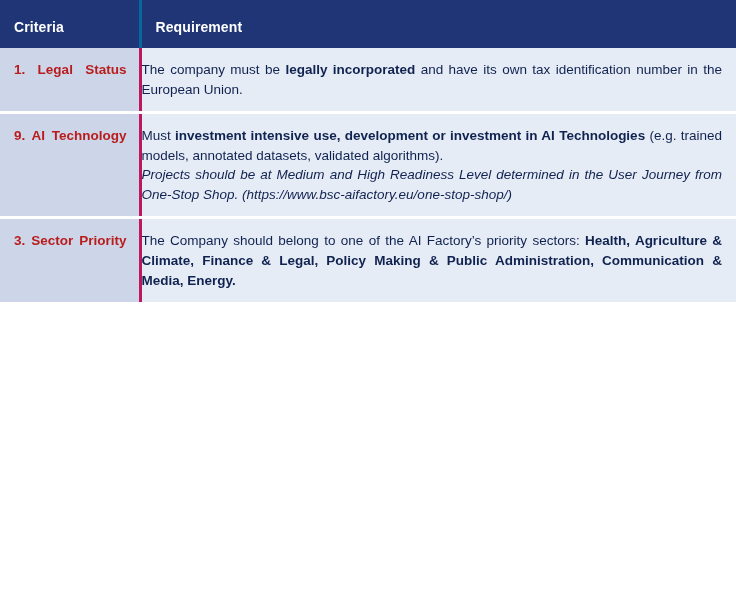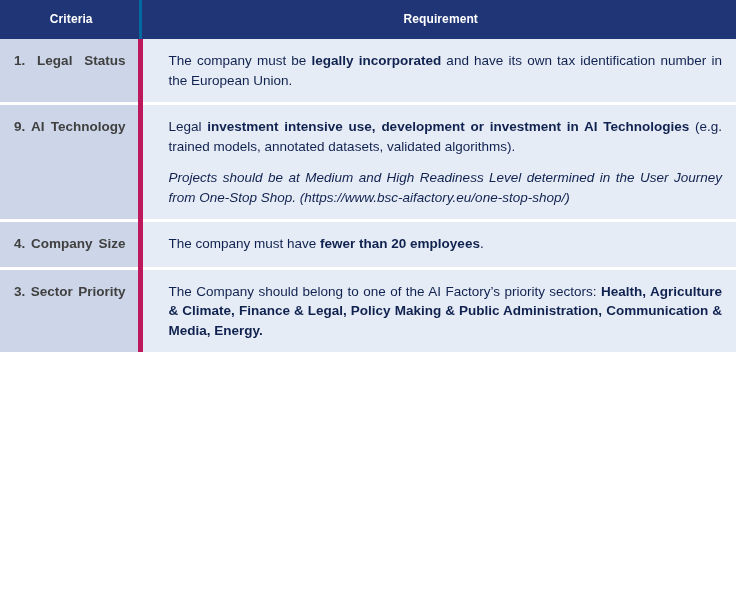--- a/index.html
+++ b/index.html
@@ -21,63 +21,62 @@
     width: 736px;
     border-collapse: collapse;
     table-layout: fixed;
   }
   table.criteria-table col.col-criteria { width: 140px; }
   table.criteria-table col.col-requirement { width: 596px; }
 
   thead th {
     background: #1f3576;
     color: #ffffff;
-    text-align: center;
-    font-size: 12px;
+    text-align: left;
+    font-size: 14px;
     font-weight: bold;
-    padding: 12px 10px 13px 14px;
+    padding: 19px 10px 13px 14px;
     vertical-align: middle;
     letter-spacing: 0.1px;
   }
   thead th.th-requirement {
     padding-left: 14px;
     border-left: 3px solid #0369a1;
   }
 
   tbody td {
     vertical-align: top;
     font-size: 13.5px;
     line-height: 1.45;
     border-bottom: 3px solid #ffffff;
   }
   td.cell-criteria {
     background: #cdd6e8;
-    color: #404040;
+    color: #b91c1c;
     font-weight: bold;
     padding: 12px 12px 12px 14px;
     text-align: justify;
     text-align-last: justify;
-    border-right: 5px solid #be185d;
+    border-right: 3px solid #be185d;
     font-size: 13.5px;
     line-height: 1.5;
   }
   td.cell-requirement {
     background: #e6ecf6;
     color: #10224f;
-    padding: 12px 14px 12px 26px;
+    padding: 12px 14px 12px 0;
     text-align: justify;
   }
   tbody tr:last-child td {
     border-bottom: none;
   }
   .req-p {
     margin: 0;
   }
   .req-p + .req-p {
-    margin-top: 12px;
   }
   .req-note {
     font-style: italic;
     color: #10224f;
   }
   b.em {
     font-weight: bold;
   }
   .spacer-bottom {
     height: 7px;
@@ -102,28 +101,22 @@
     <tbody id="table-body">
         <tr>
           <td class="cell-criteria">1. Legal Status</td>
           <td class="cell-requirement">
             <p class="req-p"><span>The company must be </span><b class="em">legally incorporated</b><span> and have its own tax identification number in the European Union.</span></p>
           </td>
         </tr>
         <tr>
           <td class="cell-criteria">9. AI Technology</td>
           <td class="cell-requirement">
-            <p class="req-p"><span>Legal </span><b class="em">investment intensive use, development or investment in AI Technologies</b><span> (e.g. trained models, annotated datasets, validated algorithms).</span></p>
+            <p class="req-p"><span>Must </span><b class="em">investment intensive use, development or investment in AI Technologies</b><span> (e.g. trained models, annotated datasets, validated algorithms).</span></p>
             <p class="req-p req-note">Projects should be at Medium and High Readiness Level determined in the User Journey from One-Stop Shop. (https://www.bsc-aifactory.eu/one-stop-shop/)</p>
-          </td>
-        </tr>
-        <tr>
-          <td class="cell-criteria">4. Company Size</td>
-          <td class="cell-requirement">
-            <p class="req-p"><span>The company must have </span><b class="em">fewer than 20 employees</b><span>.</span></p>
           </td>
         </tr>
         <tr>
           <td class="cell-criteria">3. Sector Priority</td>
           <td class="cell-requirement">
             <p class="req-p"><span>The Company should belong to one of the AI Factory’s priority sectors: </span><b class="em">Health, Agriculture &amp; Climate, Finance &amp; Legal, Policy Making &amp; Public Administration, Communication &amp; Media, Energy.</b></p>
           </td>
         </tr>
       </tbody>
   </table>

